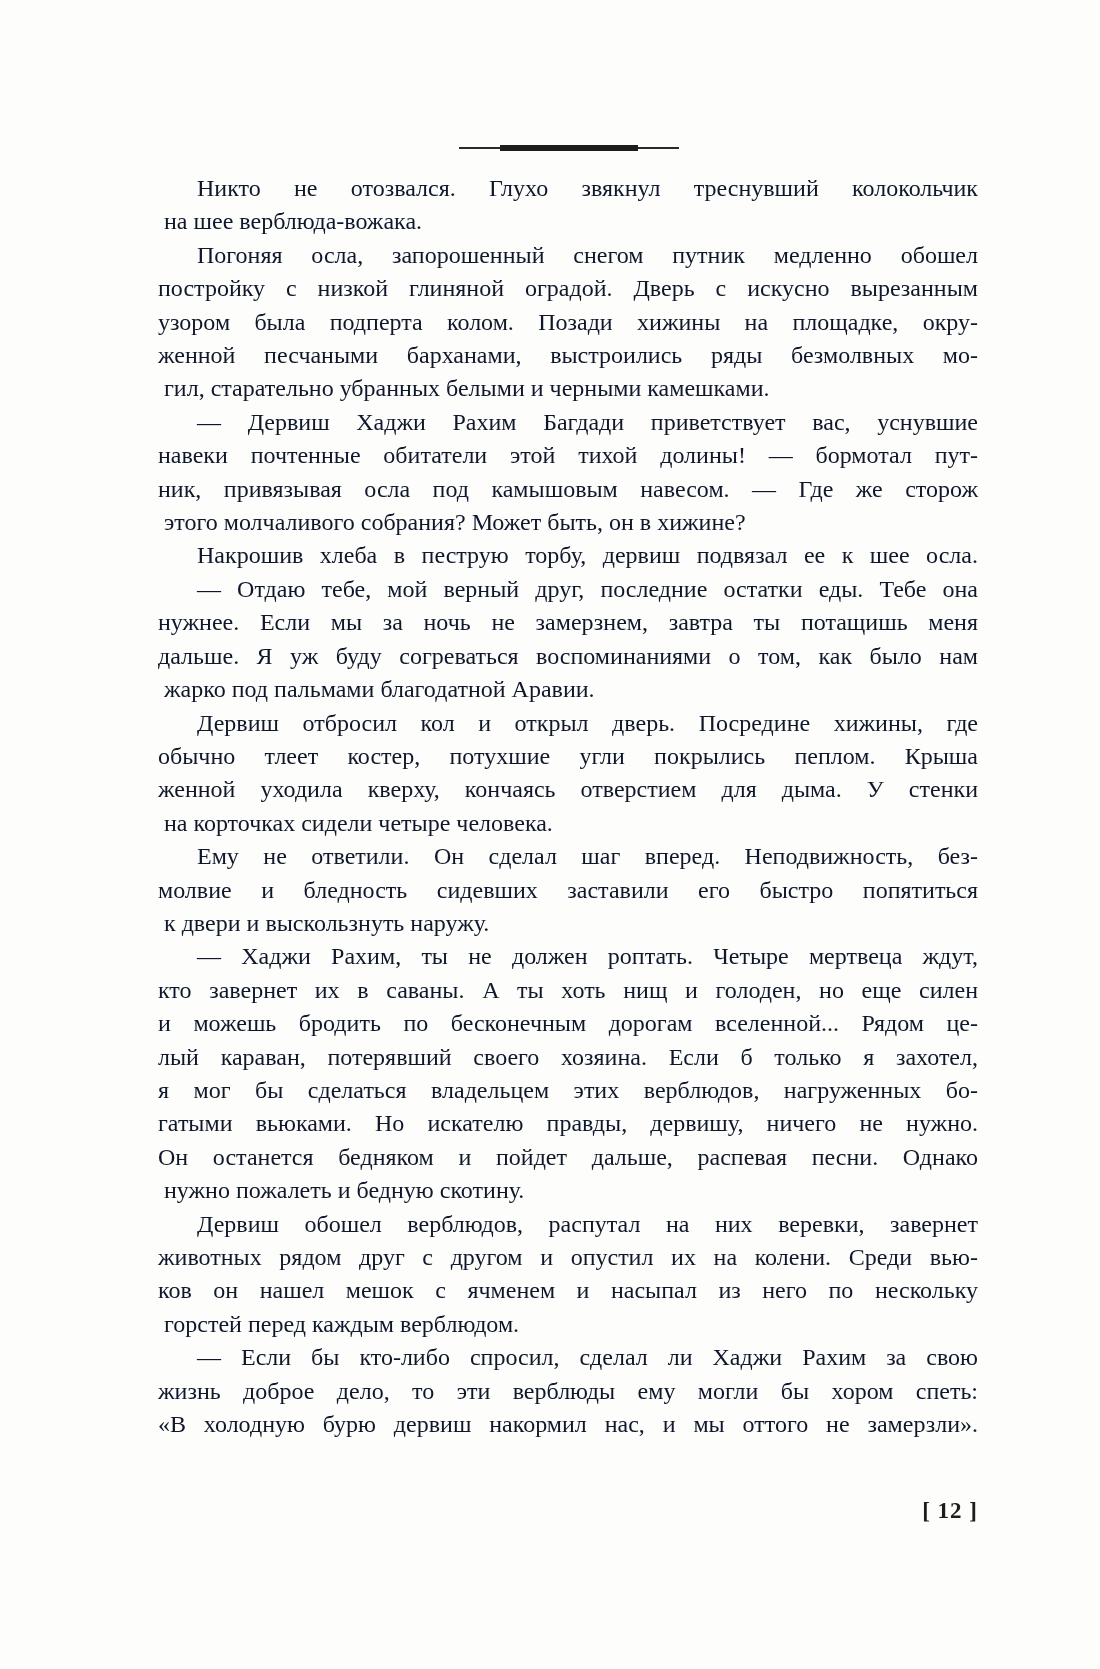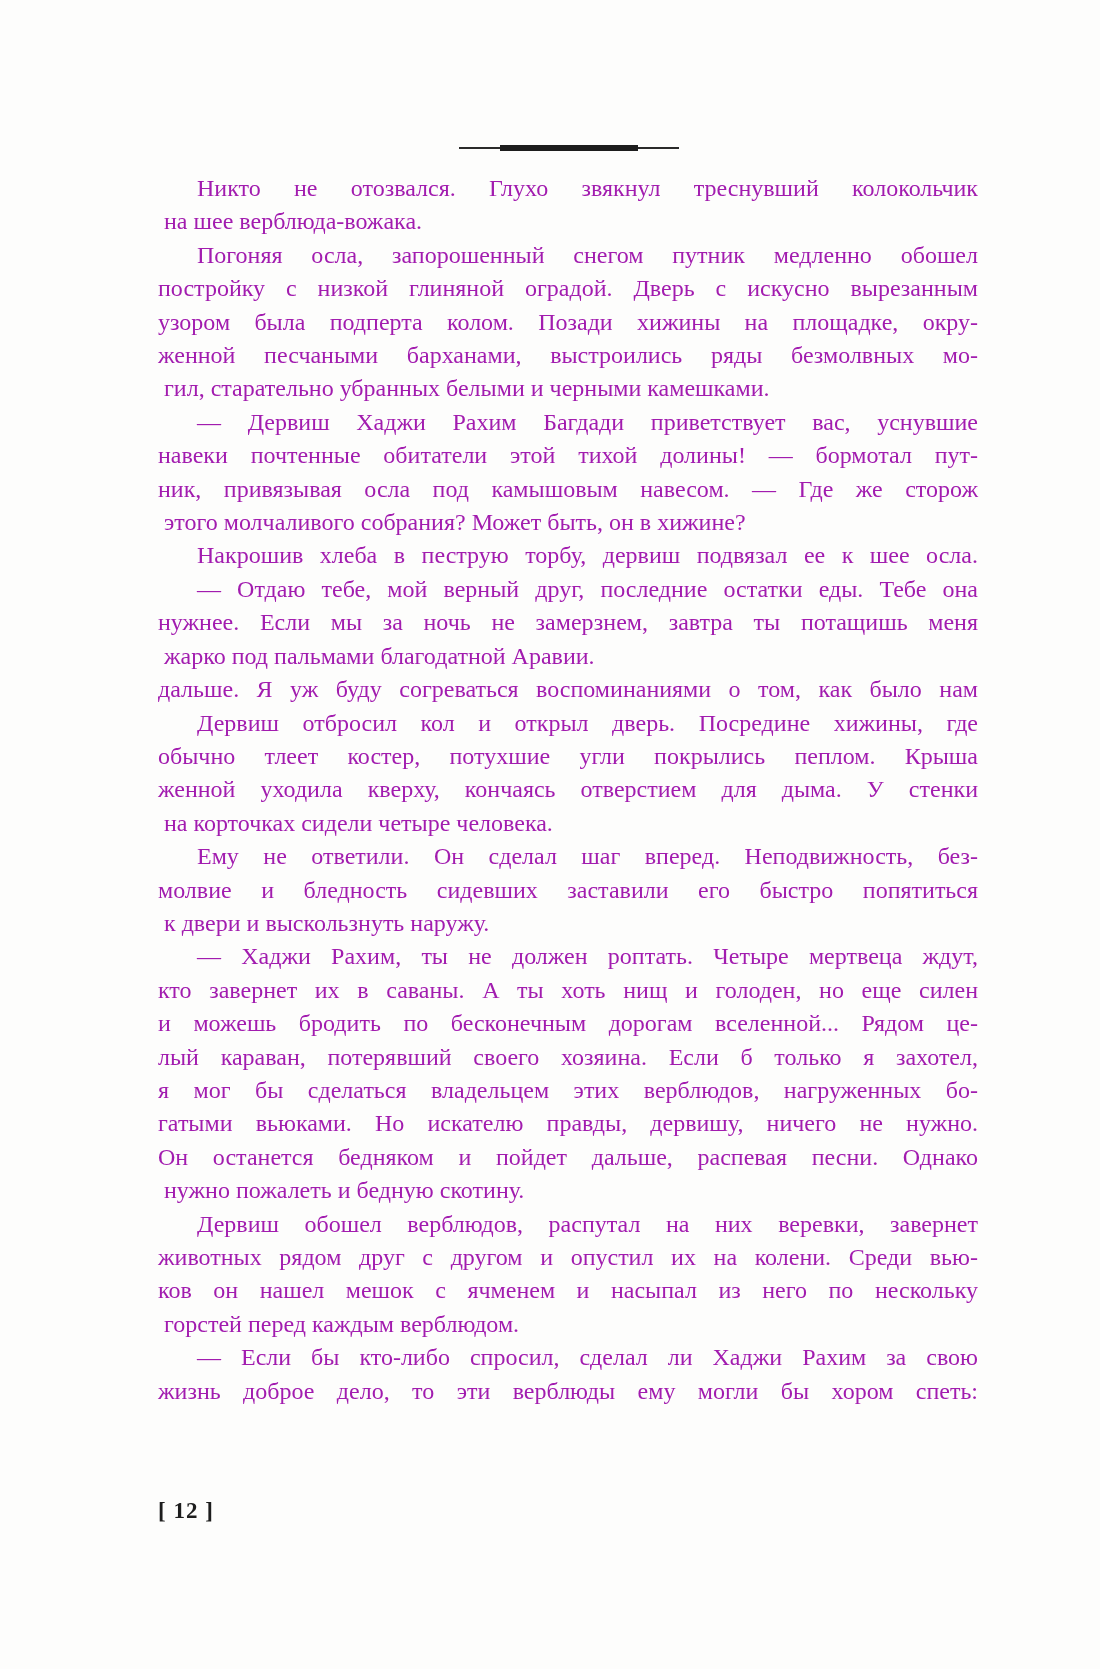--- a/index.html
+++ b/index.html
@@ -51,40 +51,40 @@
     width: 138px;
     height: 6px;
     background: #1d1d1d;
   }
   
   .text-block {
     position: absolute;
     top: 172px;
     left: 158px;
     width: 820px;
-    color: #a21caf;
+    color: #0f172a;
     font-size: 24px;
     line-height: 33.4px;
   }
   .line {
     text-align: justify;
     text-align-last: justify;
     white-space: nowrap;      
     overflow: visible;
   }
   .line { white-space: normal; }
   .line.indent { text-indent: 39px; }
   .line.para-end { text-align-last: left; margin-left: 6px; }
   
   .page-number {
     position: absolute;
     top: 1498px;
     left: 158px;
     width: 820px;
-    text-align: left;
+    text-align: right;
     font-size: 23px;
     font-weight: bold;
     letter-spacing: 1px;
     color: #1d1d1d;
   }
 </style>
 </head>
 <body>
 
 <div class="page" style="background: rgb(253, 253, 252); color: rgb(29, 29, 29);">
@@ -103,22 +103,22 @@
       <div class="line">узором была подперта колом. Позади хижины на площадке, окру-</div>
       <div class="line">женной песчаными барханами, выстроились ряды безмолвных мо-</div>
       <div class="line para-end">гил, старательно убранных белыми и черными камешками.</div>
       <div class="line indent">— Дервиш Хаджи Рахим Багдади приветствует вас, уснувшие</div>
       <div class="line">навеки почтенные обитатели этой тихой долины! — бормотал пут-</div>
       <div class="line">ник, привязывая осла под камышовым навесом. — Где же сторож</div>
       <div class="line para-end">этого молчаливого собрания? Может быть, он в хижине?</div>
       <div class="line indent">Накрошив хлеба в пеструю торбу, дервиш подвязал ее к шее осла.</div>
       <div class="line indent">— Отдаю тебе, мой верный друг, последние остатки еды. Тебе она</div>
       <div class="line">нужнее. Если мы за ночь не замерзнем, завтра ты потащишь меня</div>
+      <div class="line">дальше. Я уж буду согреваться воспоминаниями о том, как было нам</div>
       <div class="line para-end">жарко под пальмами благодатной Аравии.</div>
-      <div class="line">дальше. Я уж буду согреваться воспоминаниями о том, как было нам</div>
       <div class="line indent">Дервиш отбросил кол и открыл дверь. Посредине хижины, где</div>
       <div class="line">обычно тлеет костер, потухшие угли покрылись пеплом. Крыша</div>
       <div class="line">женной уходила кверху, кончаясь отверстием для дыма. У стенки</div>
       <div class="line para-end">на корточках сидели четыре человека.</div>
       <div class="line indent">Ему не ответили. Он сделал шаг вперед. Неподвижность, без-</div>
       <div class="line">молвие и бледность сидевших заставили его быстро попятиться</div>
       <div class="line para-end">к двери и выскользнуть наружу.</div>
       <div class="line indent">— Хаджи Рахим, ты не должен роптать. Четыре мертвеца ждут,</div>
       <div class="line">кто завернет их в саваны. А ты хоть нищ и голоден, но еще силен</div>
       <div class="line">и можешь бродить по бесконечным дорогам вселенной... Рядом це-</div>
@@ -126,17 +126,18 @@
       <div class="line">я мог бы сделаться владельцем этих верблюдов, нагруженных бо-</div>
       <div class="line">гатыми вьюками. Но искателю правды, дервишу, ничего не нужно.</div>
       <div class="line">Он останется бедняком и пойдет дальше, распевая песни. Однако</div>
       <div class="line para-end">нужно пожалеть и бедную скотину.</div>
       <div class="line indent">Дервиш обошел верблюдов, распутал на них веревки, завернет</div>
       <div class="line">животных рядом друг с другом и опустил их на колени. Среди вью-</div>
       <div class="line">ков он нашел мешок с ячменем и насыпал из него по нескольку</div>
       <div class="line para-end">горстей перед каждым верблюдом.</div>
       <div class="line indent">— Если бы кто-либо спросил, сделал ли Хаджи Рахим за свою</div>
       <div class="line">жизнь доброе дело, то эти верблюды ему могли бы хором спеть:</div>
+      <div class="line">«В холодную бурю дервиш накормил нас, и мы оттого не замерзли».</div>
     </main>
 
   <div class="page-number">[ 12 ]</div>
 
 </div>
 
 </body></html>

